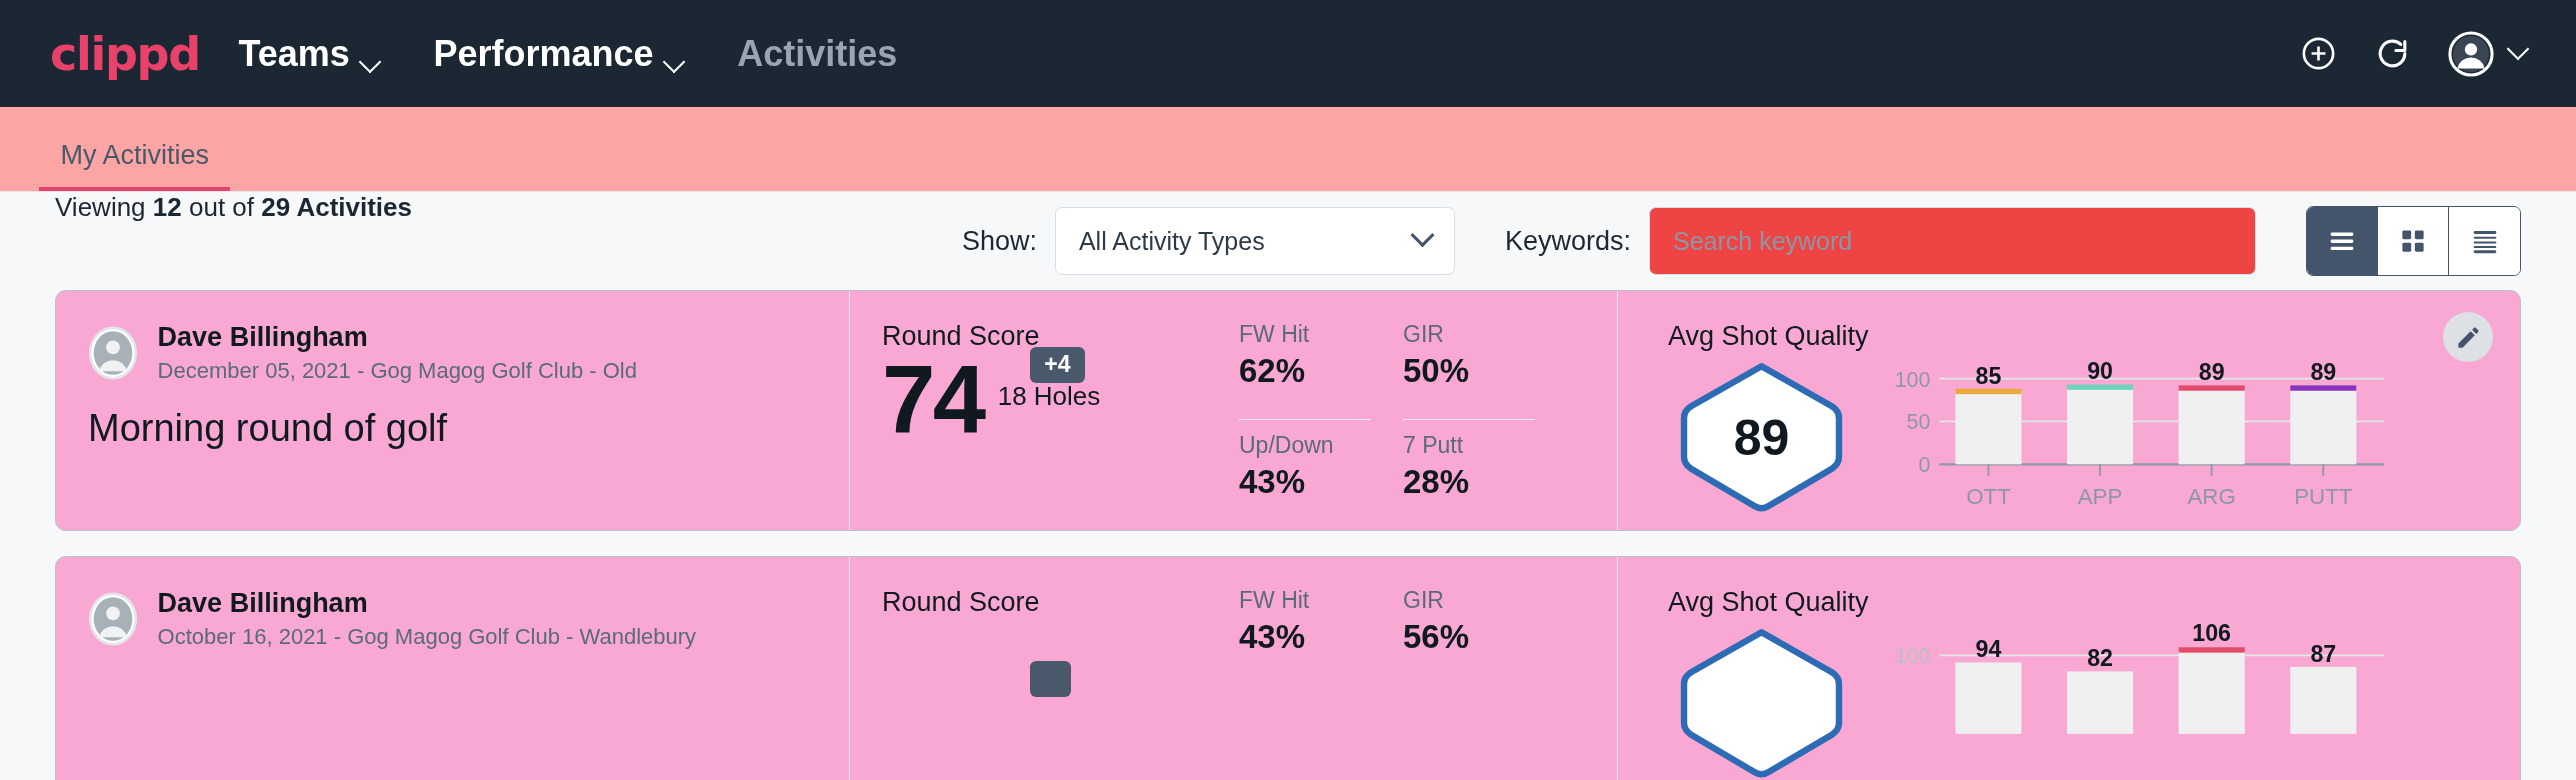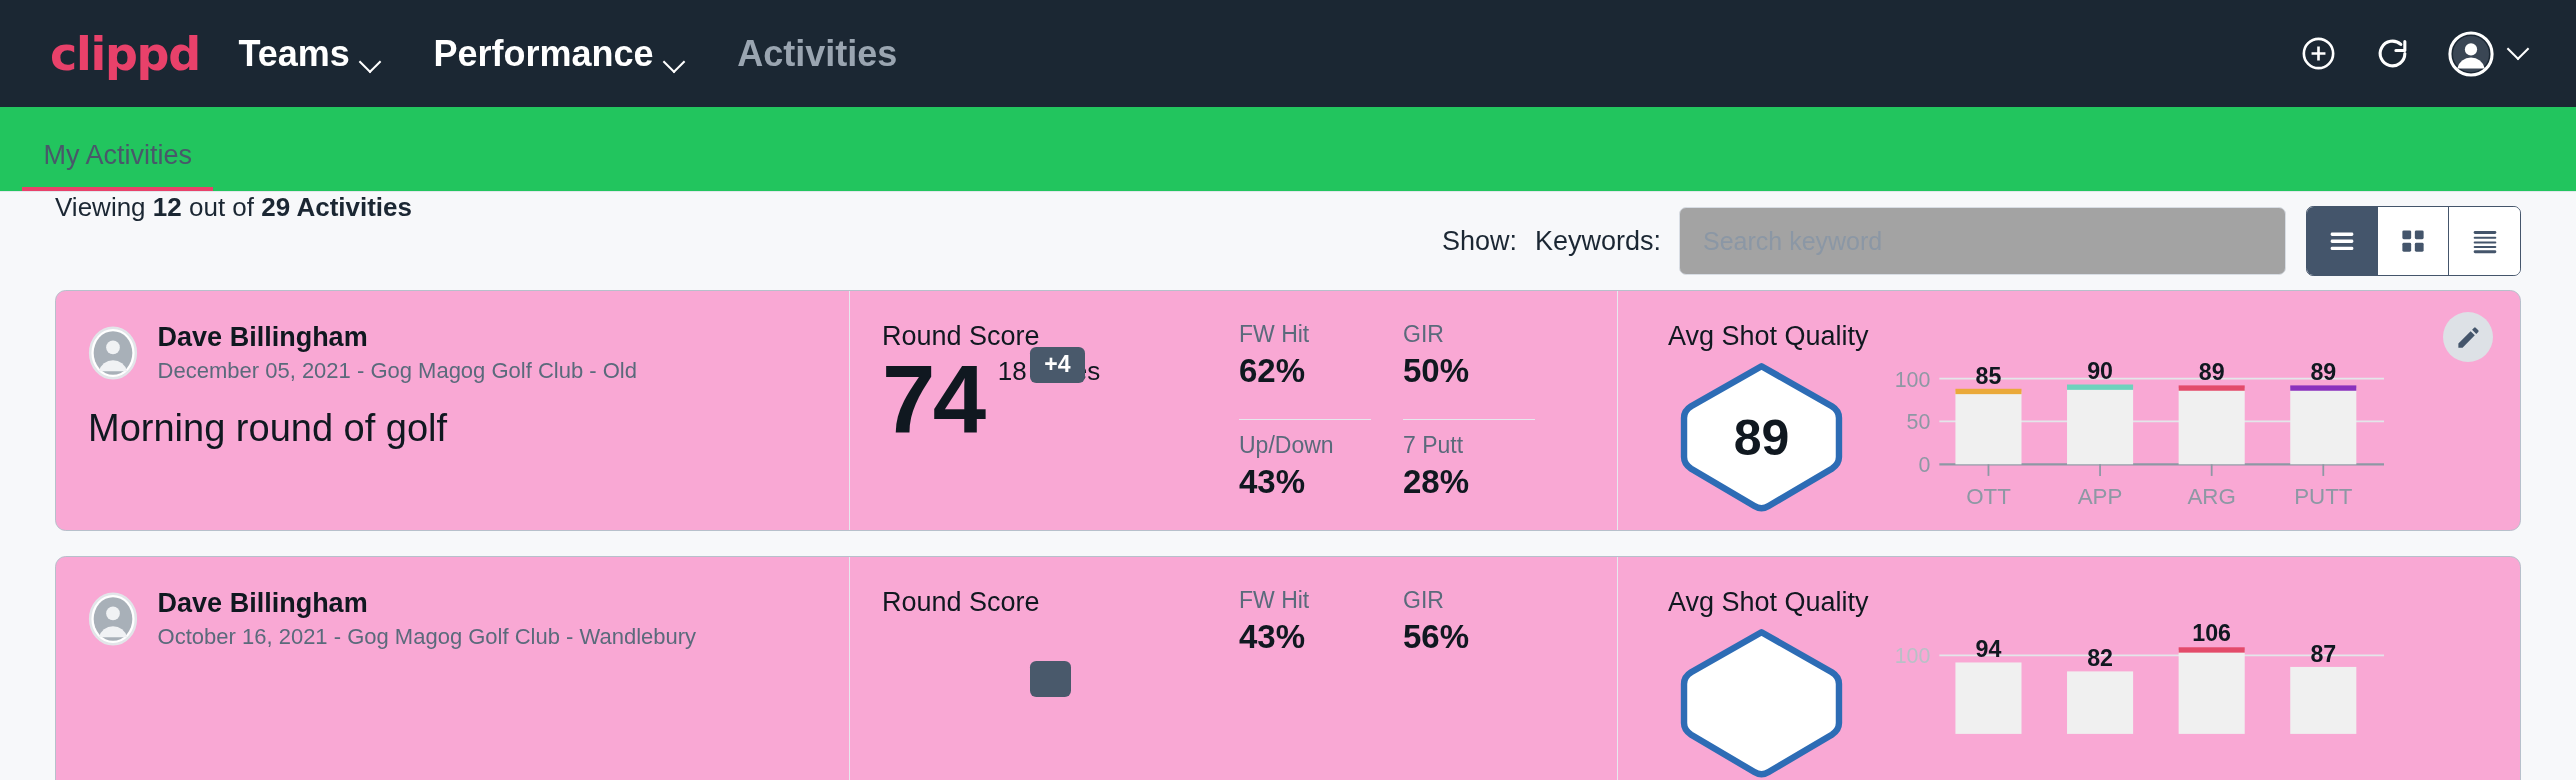--- a/index.html
+++ b/index.html
@@ -46,24 +46,24 @@
   .nav-right {
     margin-left: auto;
     display: flex; align-items: center; gap: 37px;
   }
   .icon-btn { cursor: pointer; display: flex; align-items: center; }
   .avatar-wrap { display: flex; align-items: center; gap: 16px; cursor: pointer; }
 
   
   .tabbar {
     height: 85px;
-    background: #22c55e;
+    background: #fca5a5;
     display: flex;
     align-items: flex-end;
-    padding: 0 22px;
+    padding: 0 39px;
     border-bottom: 0.9px solid #e3e7ec;
   }
   .tab {
     font-size: 27px;
     color: #49586a;
     padding: 0 21.4px 19.6px 21.4px;
     cursor: pointer;
     position: relative;
   }
   .tab.active::after {
@@ -100,27 +100,27 @@
   }
   .select .sel-chev {
     margin-left: auto;
     width: 17px; height: 17px;
     border-right: 3.6px solid #44556b;
     border-bottom: 3.6px solid #44556b;
     transform: rotate(45deg) translate(-4.5px,-4.5px);
   }
   .searchbox {
     width: 607px; height: 68px;
-    background: #a3a3a3;
+    background: #ef4444;
     border: 0.9px solid #d8dde4;
     border-radius: 7.1px;
     padding: 0 23px;
     font-size: 25px; color: #2d3a48;
     font-family: "Liberation Sans", sans-serif;
-    margin-right: 20px;
+    margin-right: 50px;
   }
   .searchbox::placeholder { color: #8b97a5; }
   .viewtoggle {
     display: flex;
     border: 1.8px solid #44556b;
     border-radius: 7.1px;
     overflow: hidden;
   }
   .vt {
     width: 71px; height: 68px;
@@ -155,21 +155,21 @@
   .source { font-size: 21.4px; color: #5a6a7b; margin-top: 34px; }
 
   .col-score {
     width: 768px;
     padding: 30px 0 0 32px;
     display: flex;
     border-right: 0.9px solid #e6e9ee;
   }
   .score-left { width: 357px; }
   .score-label { font-size: 27px; color: #101820; }
-  .score-row { display: flex; align-items: flex-start; margin-top: 3.6px; position: relative; }
+  .score-row { display: flex; align-items: center; margin-top: 3.6px; position: relative; }
   .big-score {
     font-size: 96px; font-weight: 700; color: #101820;
     line-height: 0.92; letter-spacing: -2.7px;
   }
   .pill {
     background: #49596b; color: #fff;
     font-size: 23px; font-weight: 700;
     border-radius: 6.2px;
     padding: 4.5px 14.3px;
     position: absolute;
@@ -262,20 +262,24 @@
   </div>
 </div>
 
 <div class="toolbar">
   <div class="viewing">
     <span>Viewing </span><b>12</b><span> out of </span><b>29 Activities</b>
   </div>
 
   <div class="tb-right">
     <span class="tb-label">Show:</span>
+    <div class="select">
+      <span>All Activity Types</span>
+      <span class="sel-chev"></span>
+    </div>
 
     <span class="tb-label">Keywords:</span>
     <input class="searchbox" placeholder="Search keyword" value="" style="">
 
     <div class="viewtoggle">
       <div class="vt active">
         <svg width="34" height="34" viewBox="0 0 24 24">
             <g fill="#ffffff">
           <rect x="4" y="6" width="16" height="2.4" rx="1"></rect>
           <rect x="4" y="11" width="16" height="2.4" rx="1"></rect>

